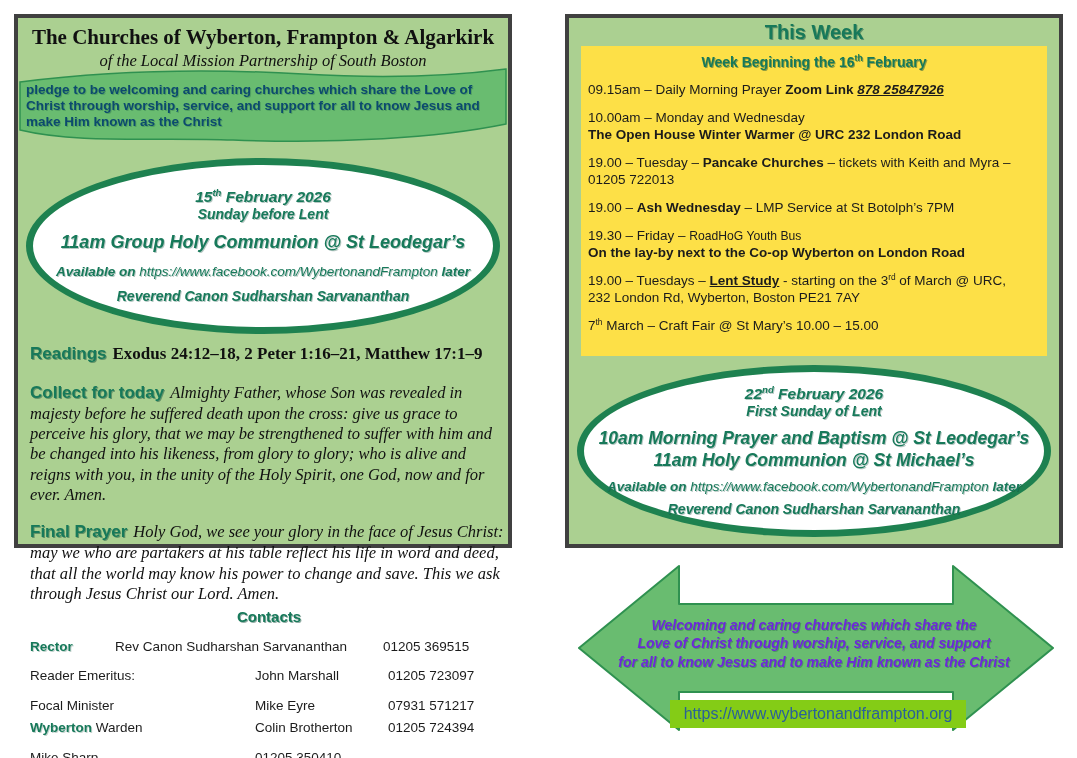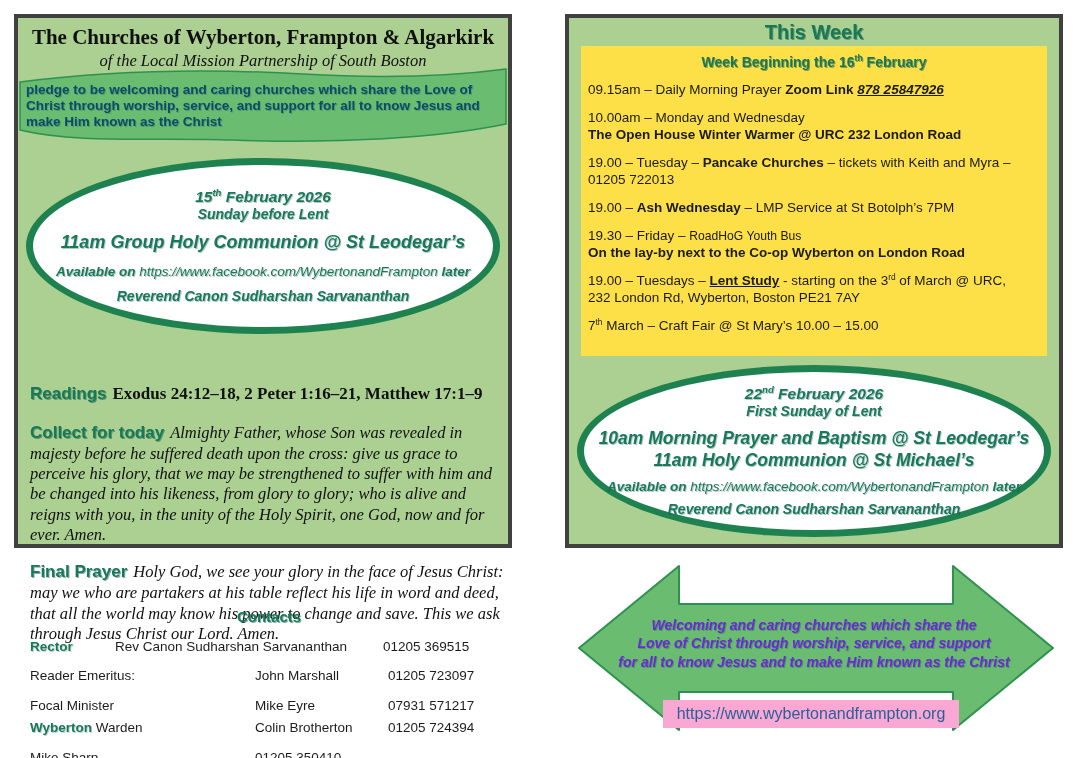--- a/index.html
+++ b/index.html
@@ -35,21 +35,21 @@
     font-family:"Liberation Serif", serif; font-style:italic; font-size:16.5px; color:#101010; }
 
   .banner-svg { position:absolute; left:0; top:46px; }
   .banner-text { position:absolute; left:8px; top:64px; width:476px;
     font-weight:bold; font-size:13.5px; line-height:1.2; color:#0c4a6e;
     text-shadow:1px 1px 0 rgba(13,74,56,0.25); }
 
   #ovalL { left:8px; top:140px; width:474px; height:176px; }
 
   .lp-body { position:absolute; left:12px; top:326px; width:476px;
-    font-family:"Liberation Serif", serif; font-size:16.5px; color:#101010;margin-top:40px; }
+    font-family:"Liberation Serif", serif; font-size:16.5px; color:#101010; }
   .lp-body .h3 { font-family:"Liberation Sans", sans-serif; font-weight:bold;
     font-size:17px; margin-right:6px; }
   .p-readings { font-weight:bold; font-size:17px; margin-bottom:19px; }
   .p-collect, .p-final { font-style:italic; line-height:1.23; }
   .p-final { margin-top:17px; }
 
   .contacts { position:absolute; left:12px; top:590px; width:478px;
     font-size:13.5px; color:#1c1c1c; line-height:17.5px; }
   .contacts-heading { text-align:center; font-weight:bold; font-size:15px;
     margin-bottom:2px; }
@@ -68,22 +68,22 @@
 
   #ovalR { left:8px; top:347px; width:474px; height:172px; }
   #ovalR .ov-service { font-size:17.5px; }
   #ovalR .ov-avail { margin-top:8px; }
   #ovalR .ov-minister { margin-top:7px; }
 
   .arrow-svg { position:absolute; left:8px; top:544px; }
   .arrow-text { position:absolute; left:10px; top:598px; width:470px;
     text-align:center; font-weight:bold; font-style:italic; font-size:14px;
     line-height:1.32; color:#6d28d9; text-shadow:1px 1px 0 rgba(13,74,56,0.30); }
-  .url-box { position:absolute; left:94px; top:682px; width:296px; height:28px;
-    background:#f9a8d4; text-align:center; line-height:28px; font-size:16px;
+  .url-box { position:absolute; left:101px; top:682px; width:296px; height:28px;
+    background:#84cc16; text-align:center; line-height:28px; font-size:16px;
     color:#2a6099; }
 </style>
 </head>
 <body>
 
 <div class="page" id="pageL">
 
   <div class="lp-title">The Churches of Wyberton, Frampton &amp; Algarkirk</div>
   <div class="lp-subtitle">of the Local Mission Partnership of South Boston</div>
 

